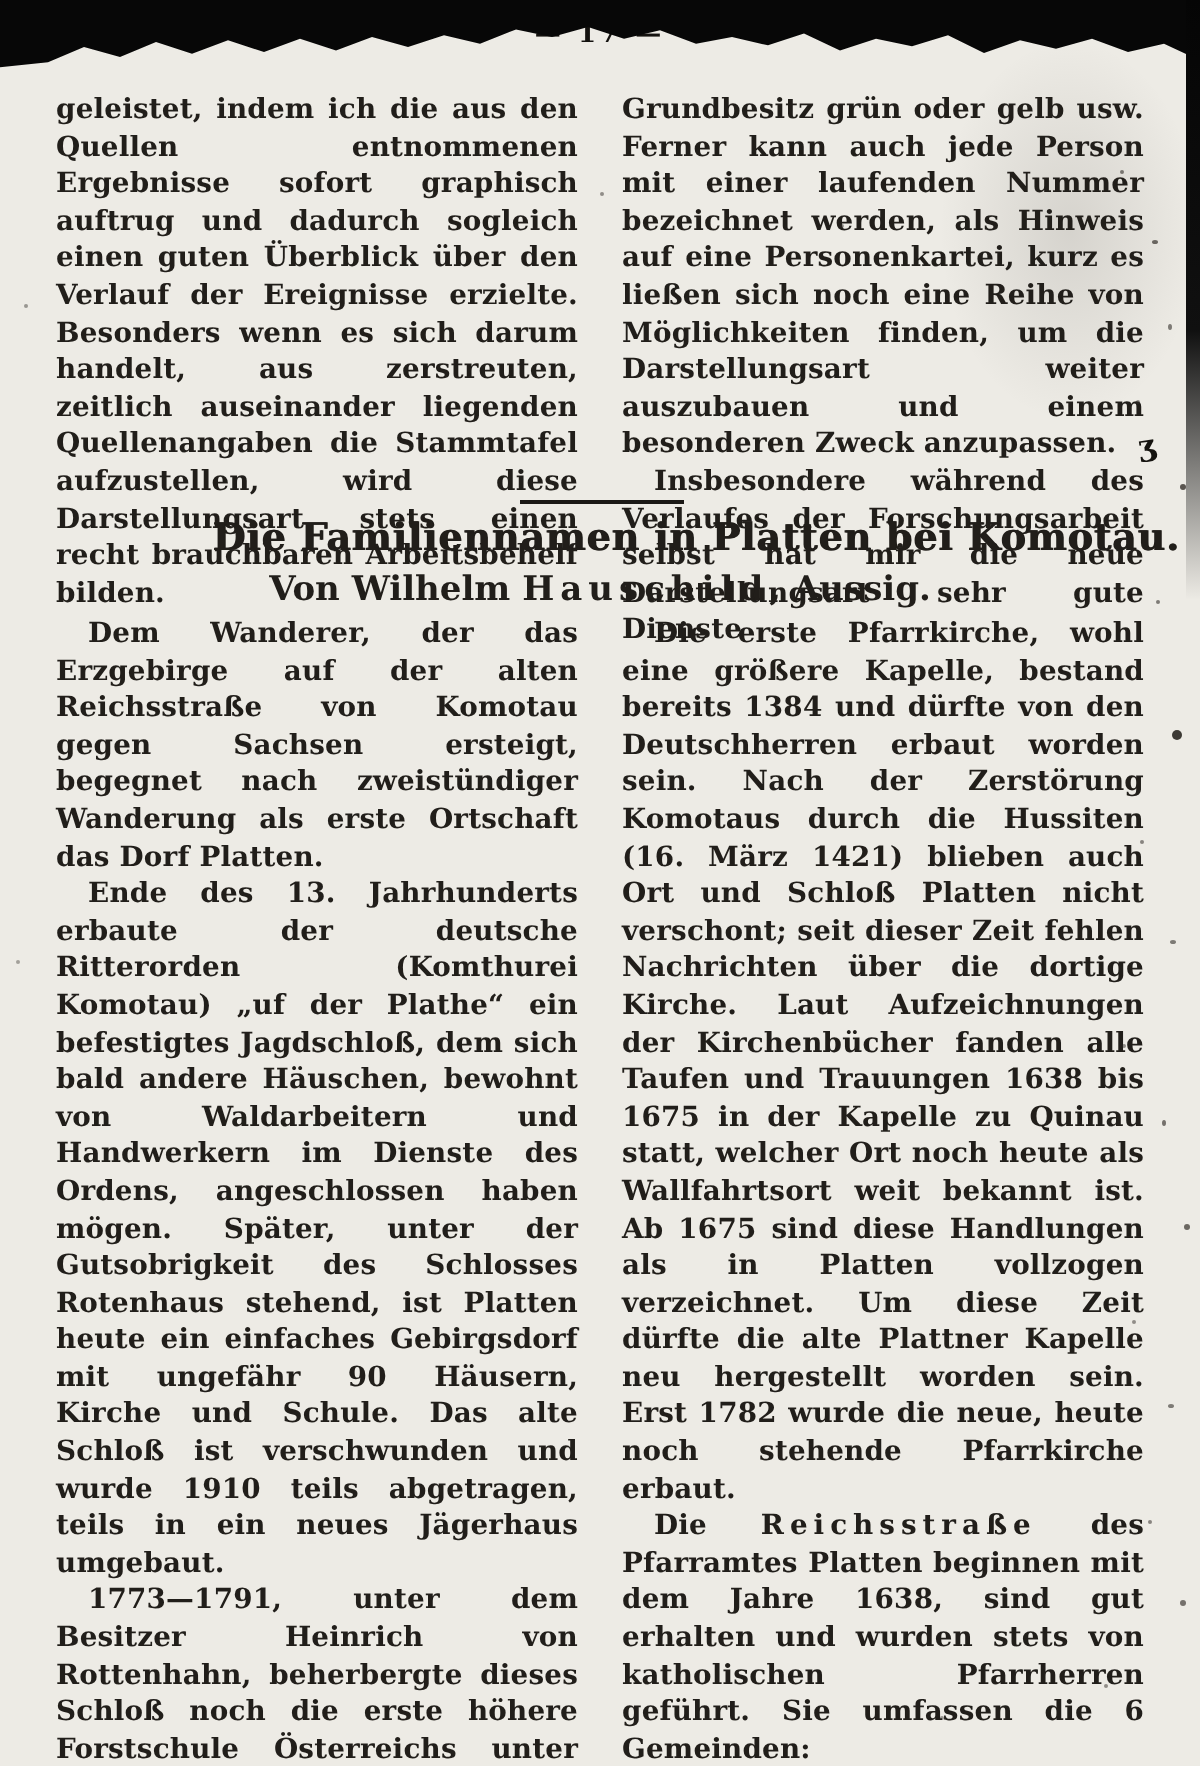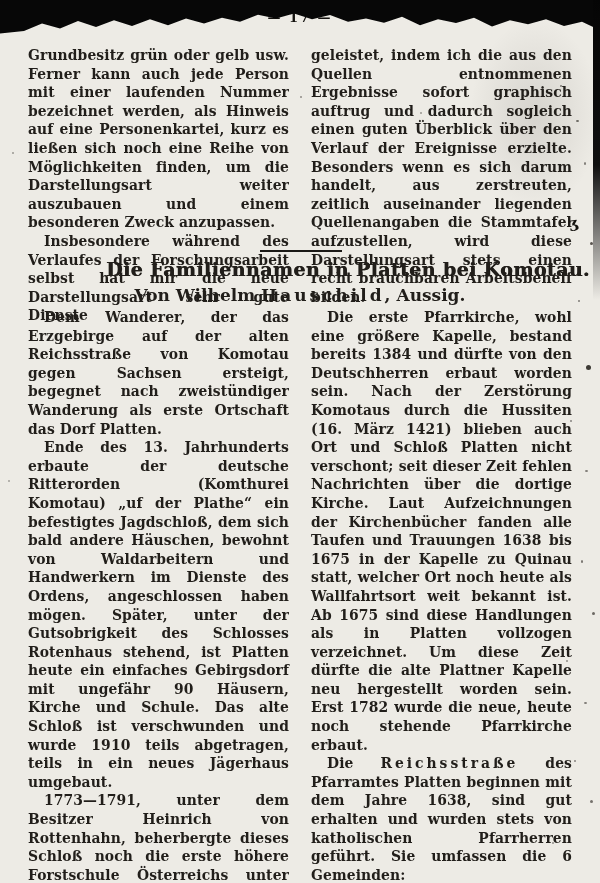--- a/index.html
+++ b/index.html
@@ -73,25 +73,25 @@
 <div class="page">
 
   <div class="stain"></div>
 
   <div class="page-number">— 17 —</div>
   <div class="torn-top"></div>
   <div class="edge-right"></div>
 
   <div class="cols section-prev body-text">
     <div class="col">
+      <p>geleistet, indem ich die aus den Quellen entnommenen Ergebnisse sofort graphisch auftrug und dadurch sogleich einen guten Überblick über den Verlauf der Ereignisse erzielte. Besonders wenn es sich darum handelt, aus zerstreuten, zeitlich auseinander liegenden Quellenangaben die Stammtafel aufzustellen, wird diese Darstellungsart stets einen recht brauchbaren Arbeitsbehelf bilden.</p>
+    </div>
+    <div class="col">
       <p>Grundbesitz grün oder gelb usw. Ferner kann auch jede Person mit einer laufenden Nummer bezeichnet werden, als Hinweis auf eine Personenkartei, kurz es ließen sich noch eine Reihe von Möglichkeiten finden, um die Darstellungsart weiter auszubauen und einem besonderen Zweck anzupassen.</p>
       <p class="indent">Insbesondere während des Verlaufes der Forschungsarbeit selbst hat mir die neue Darstellungsart sehr gute Dienste</p>
-    </div>
-    <div class="col">
-      <p>geleistet, indem ich die aus den Quellen entnommenen Ergebnisse sofort graphisch auftrug und dadurch sogleich einen guten Überblick über den Verlauf der Ereignisse erzielte. Besonders wenn es sich darum handelt, aus zerstreuten, zeitlich auseinander liegenden Quellenangaben die Stammtafel aufzustellen, wird diese Darstellungsart stets einen recht brauchbaren Arbeitsbehelf bilden.</p>
     </div>
   </div>
 
   <div class="divider-rule"></div>
 
   <div class="article-title">Die Familiennamen in Platten bei Komotau.</div>
   <div class="article-byline"><span>Von Wilhelm </span><span class="gesperrt">Hauschild</span><span>, Aussig.</span></div>
 
   <div class="cols section-article body-text">
     <div class="col">

